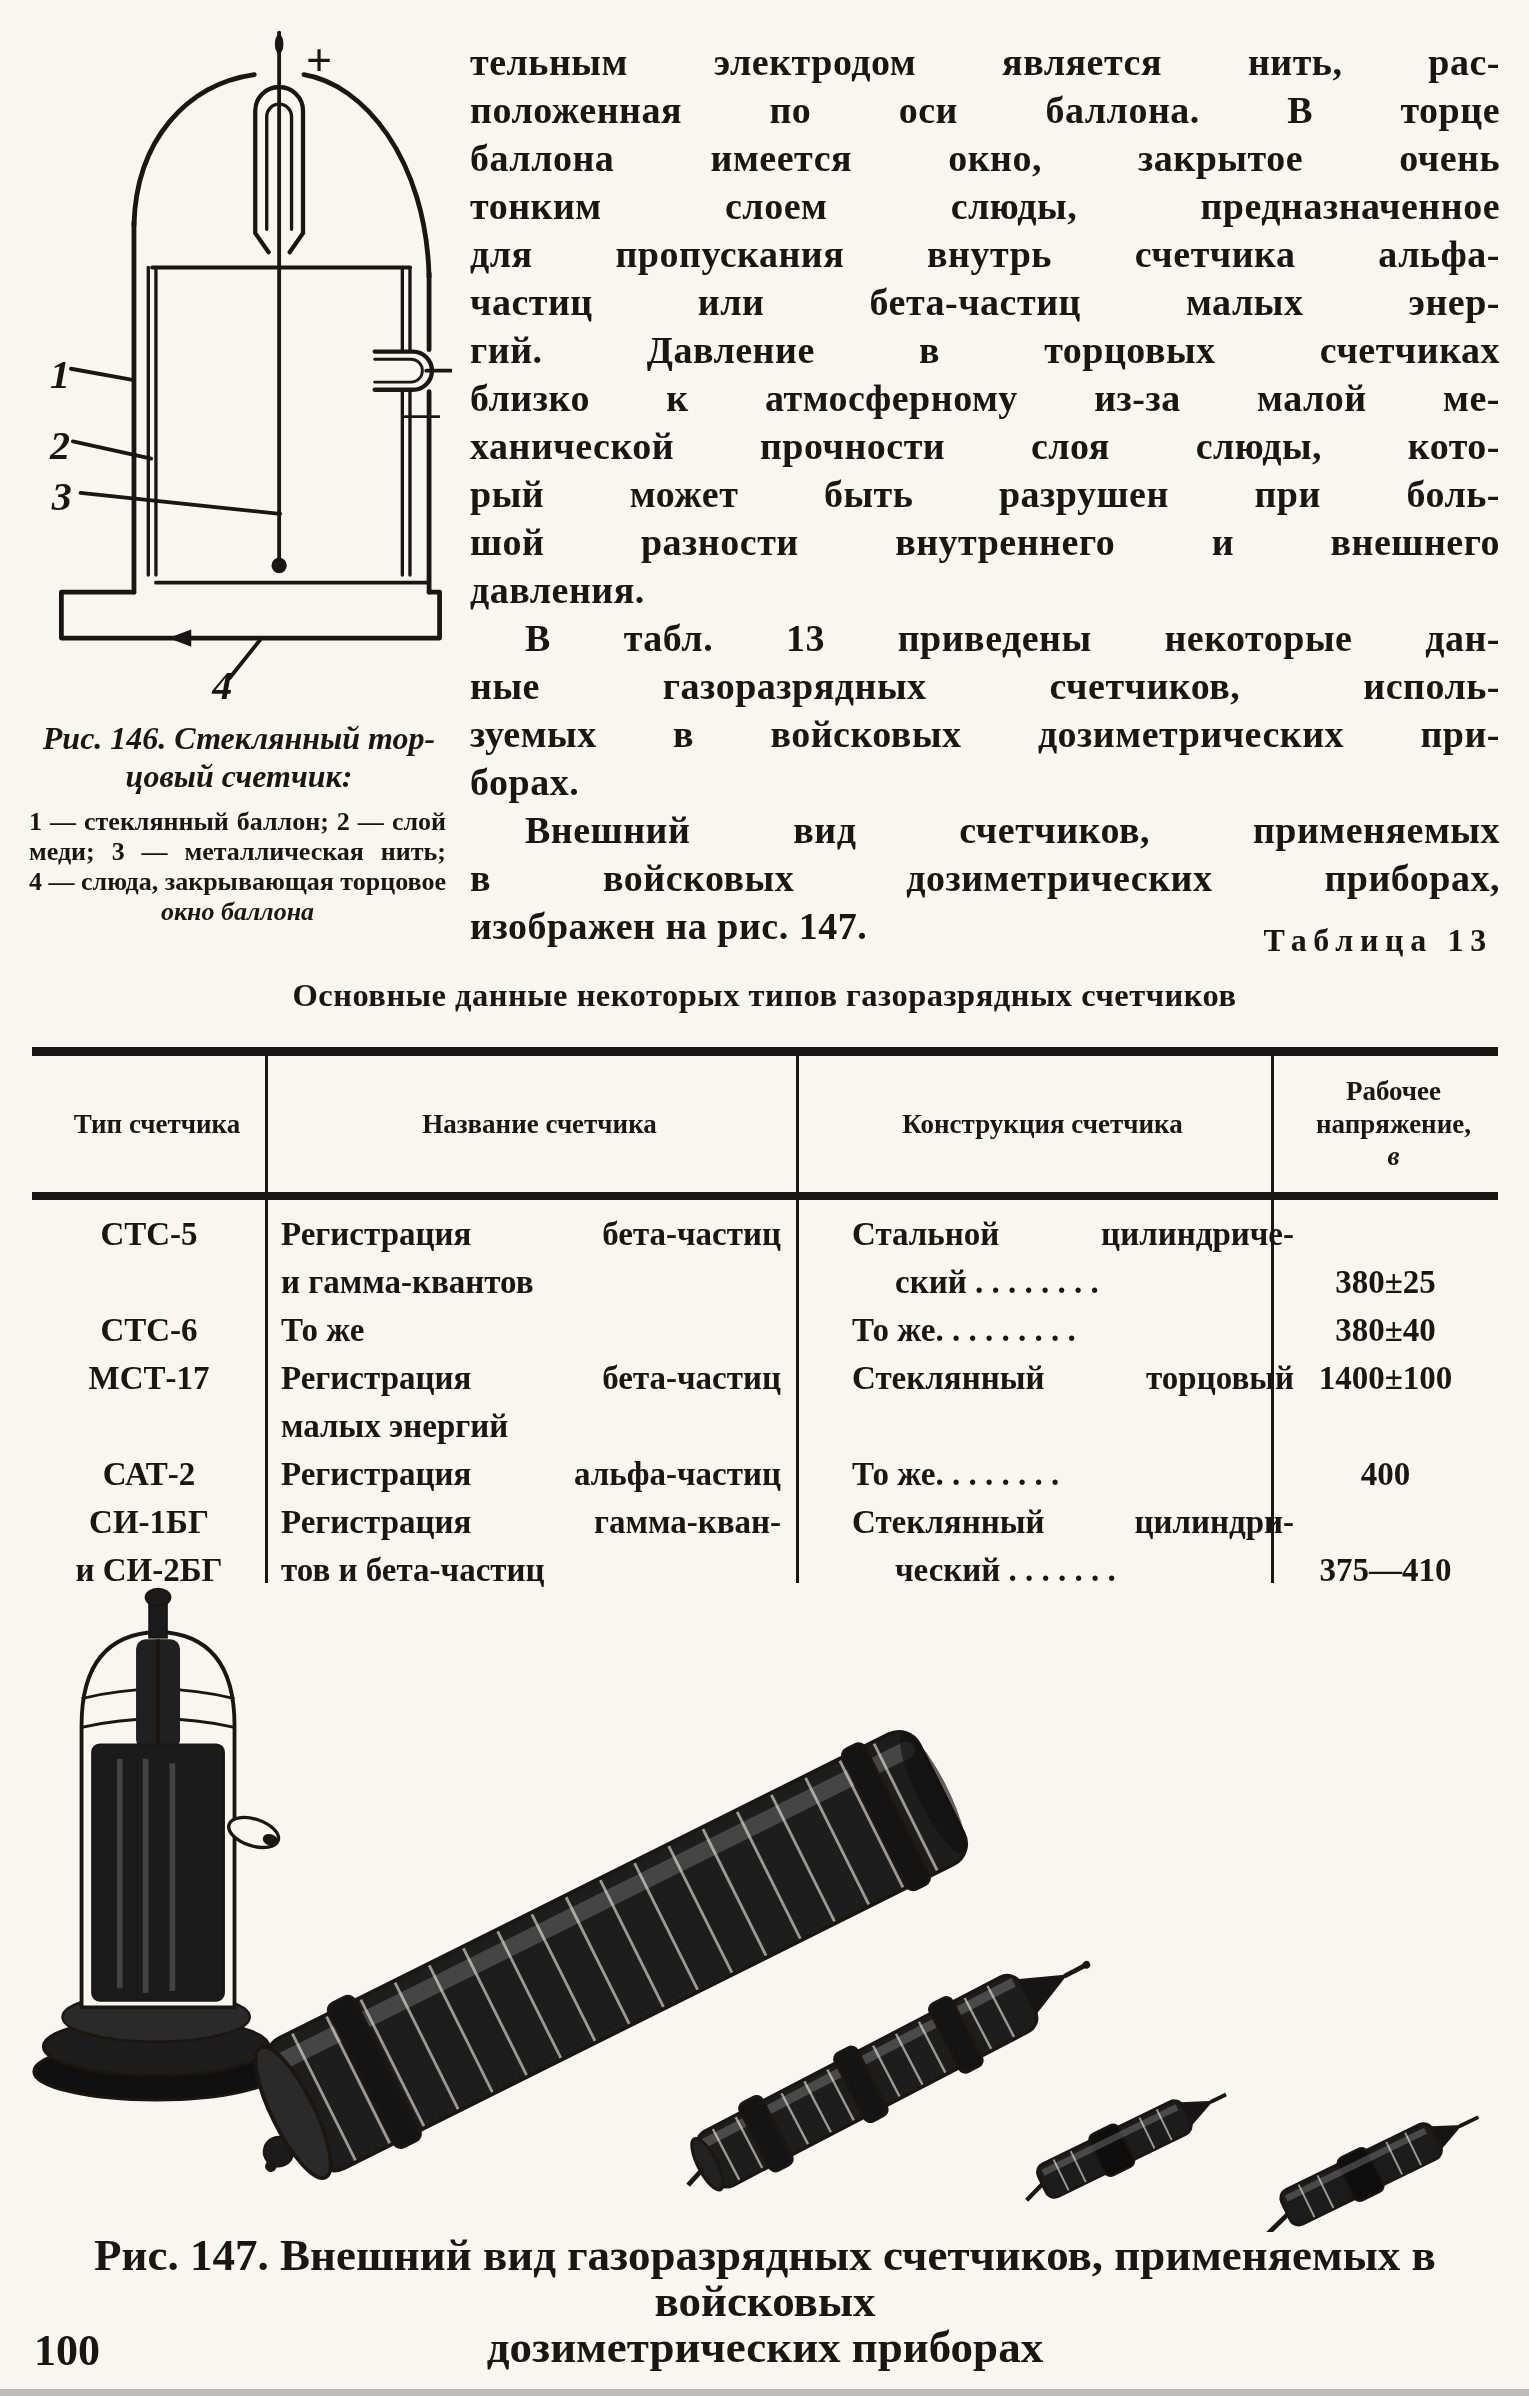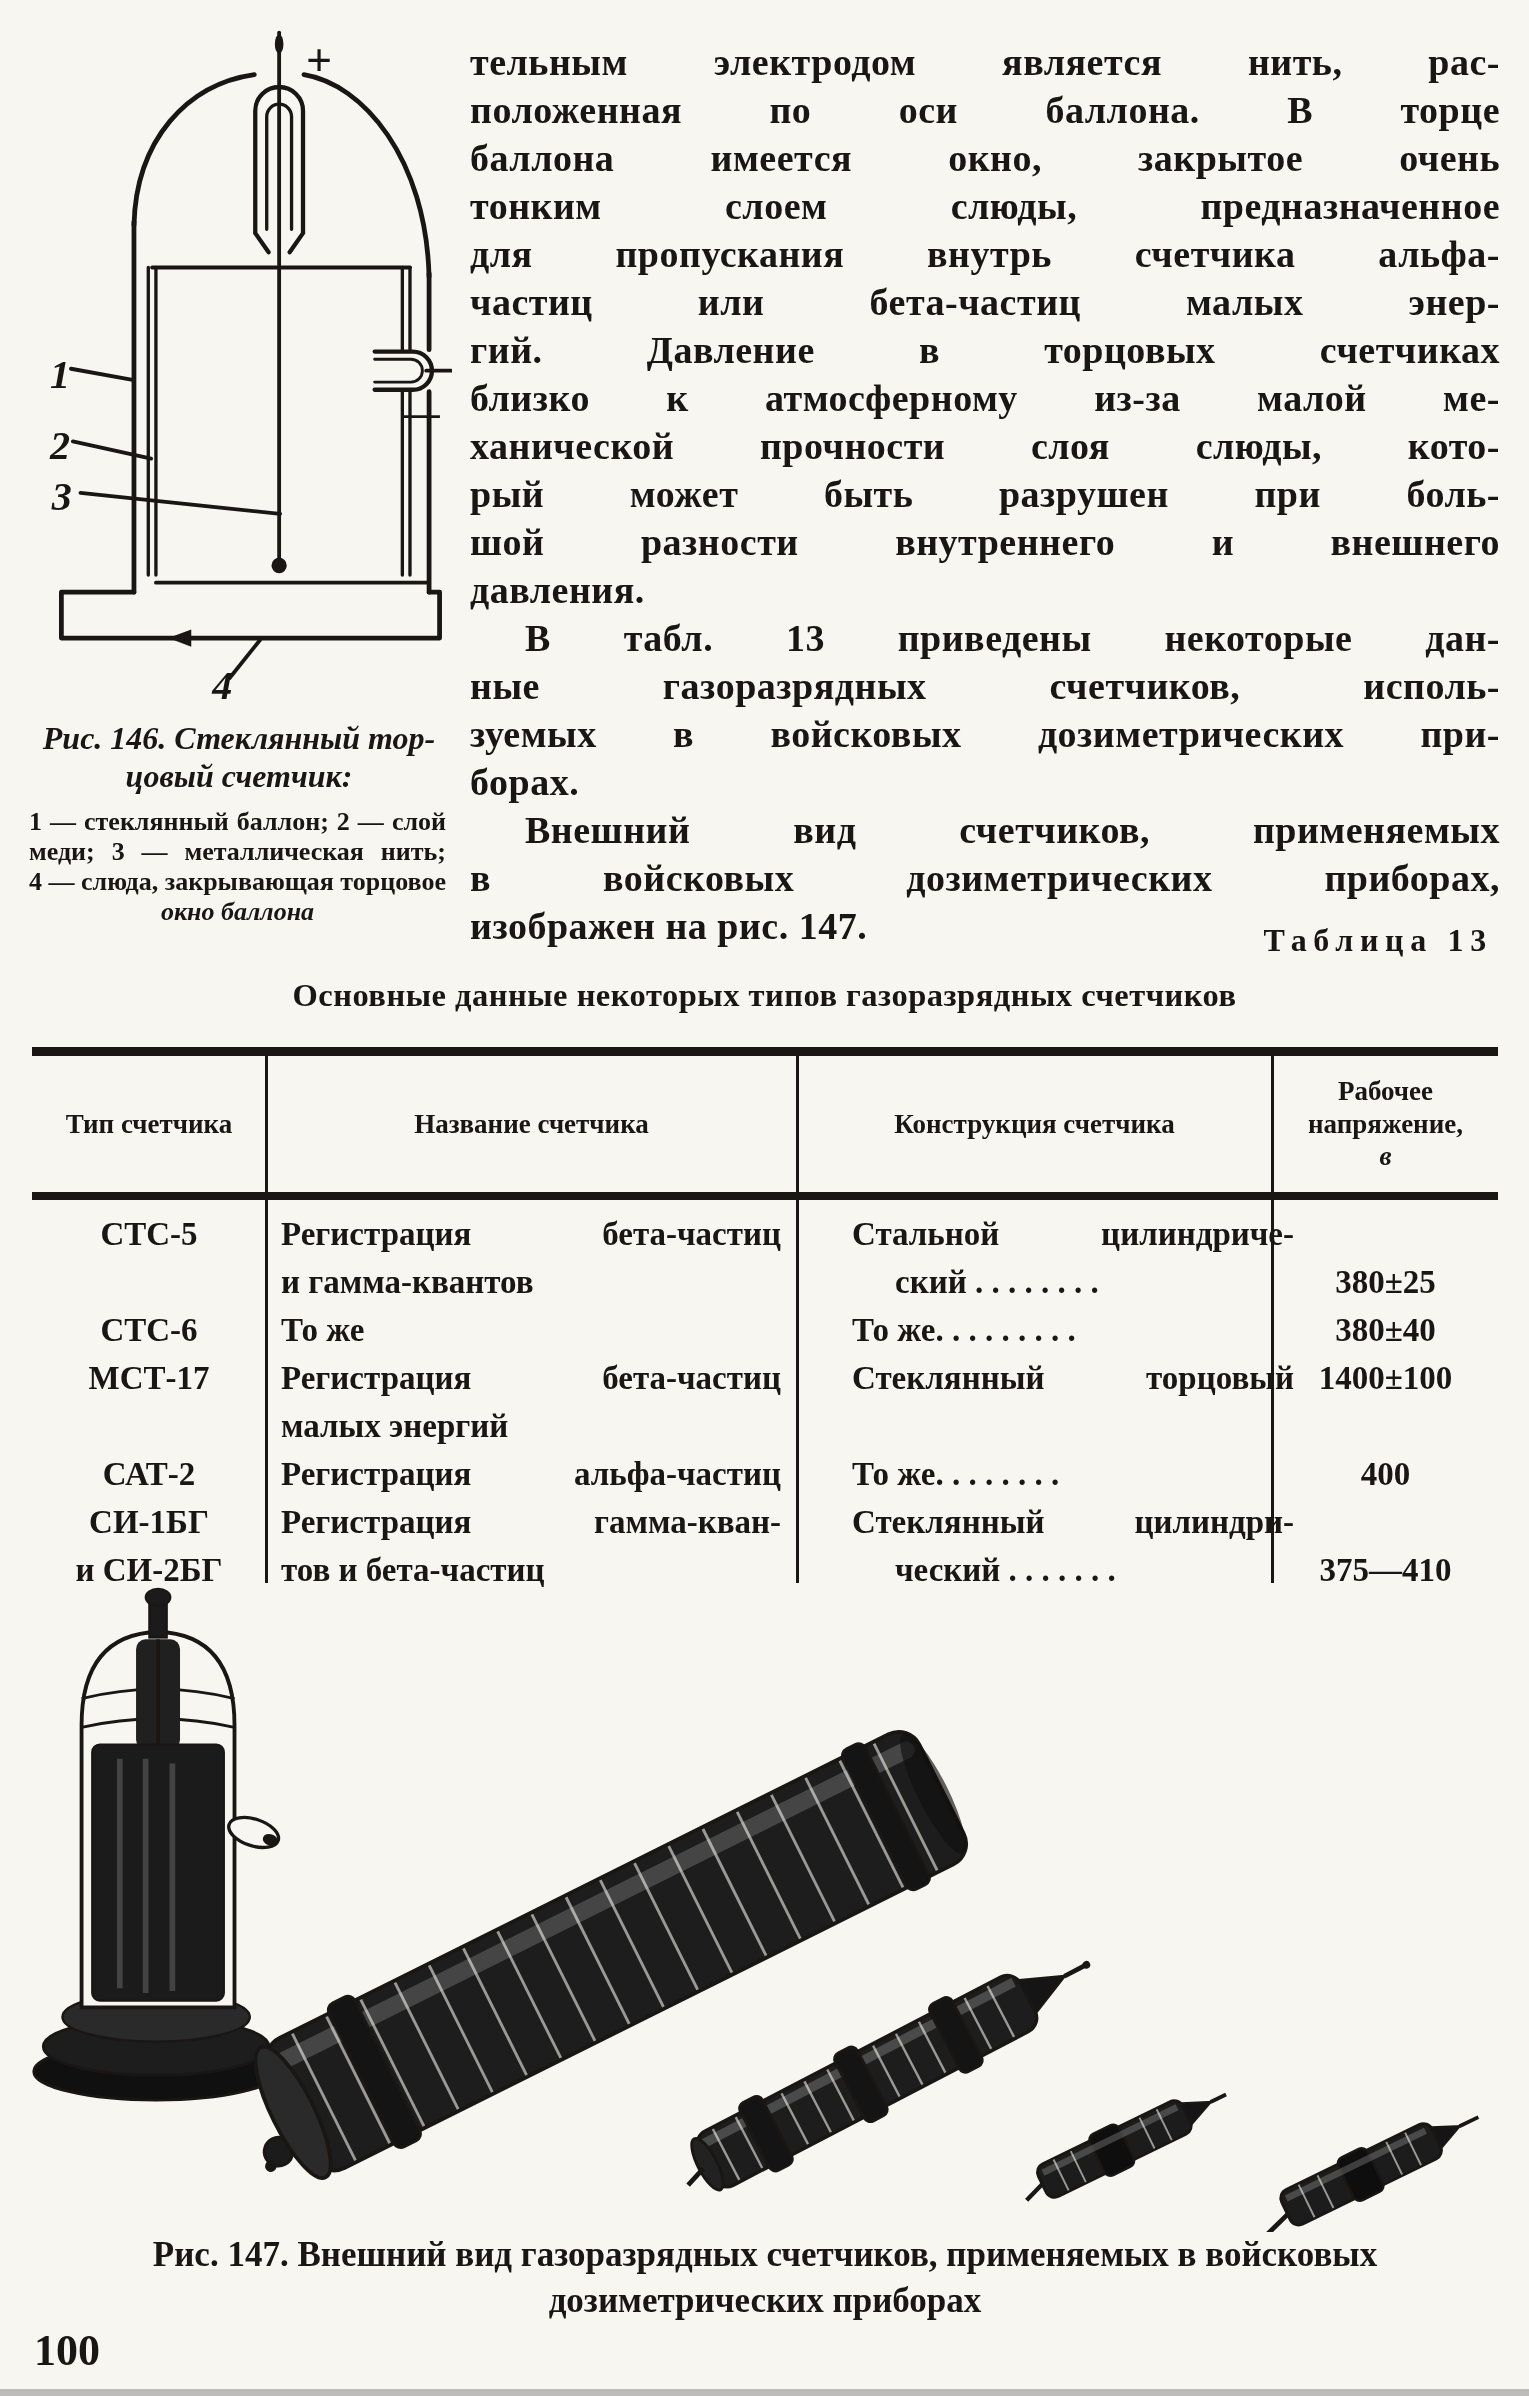--- a/index.html
+++ b/index.html
@@ -36,33 +36,33 @@
     font-size:32px;font-weight:700;letter-spacing:6.7px;}
   #table-title{left:0;top:977px;width:1529px;text-align:center;
     font-size:32.5px;font-weight:700;letter-spacing:0.5px;}
   #table13{left:32px;top:1047px;width:1466px;height:553px;}
   .hrule{position:absolute;left:0;width:1466px;background:#1a1613;}
   .rule-top{top:0;height:8.6px;}
   .rule-mid{top:145px;height:7.6px;}
   .vsep{position:absolute;top:8.6px;height:527px;width:2.9px;background:#1a1613;}
   .hcell{position:absolute;top:8.6px;height:137px;display:flex;
     align-items:center;justify-content:center;text-align:center;
-    font-size:27px;font-weight:700;line-height:32.5px;}
+    font-size:27px;font-weight:700;line-height:32.5px;margin-left:8px;}
   .hcell .it{font-style:italic;}
   .tcol{position:absolute;top:163px;}
   .tline{height:48px;line-height:48px;font-size:33px;font-weight:700;white-space:normal;}
   .tcol.cen .tline{text-align:center;}
   .tline.j{text-align:justify;text-align-last:justify;}
   .tline.c{text-align:left;}
   .tline.ind{text-indent:43px;}
 
   
   #fig147-svg{left:29px;top:1582px;}
   #fig147-caption{left:29px;top:2232px;width:1472px;text-align:center;
-    font-size:35px;font-weight:700;line-height:46px;}
+    font-size:45px;font-weight:700;line-height:46px;}
 
   #page-number{left:34px;top:2325px;font-size:44px;font-weight:700;}
 
   #scan-edge{left:0;top:2389px;width:1529px;height:7.6px;background:#bdbcba;}
 </style>
 </head>
 <body>
 
 <svg id="fig146-svg" class="abs" width="425" height="693" viewBox="0 0 445 725">
   <g stroke="#1a1613" fill="none" stroke-linecap="round">

